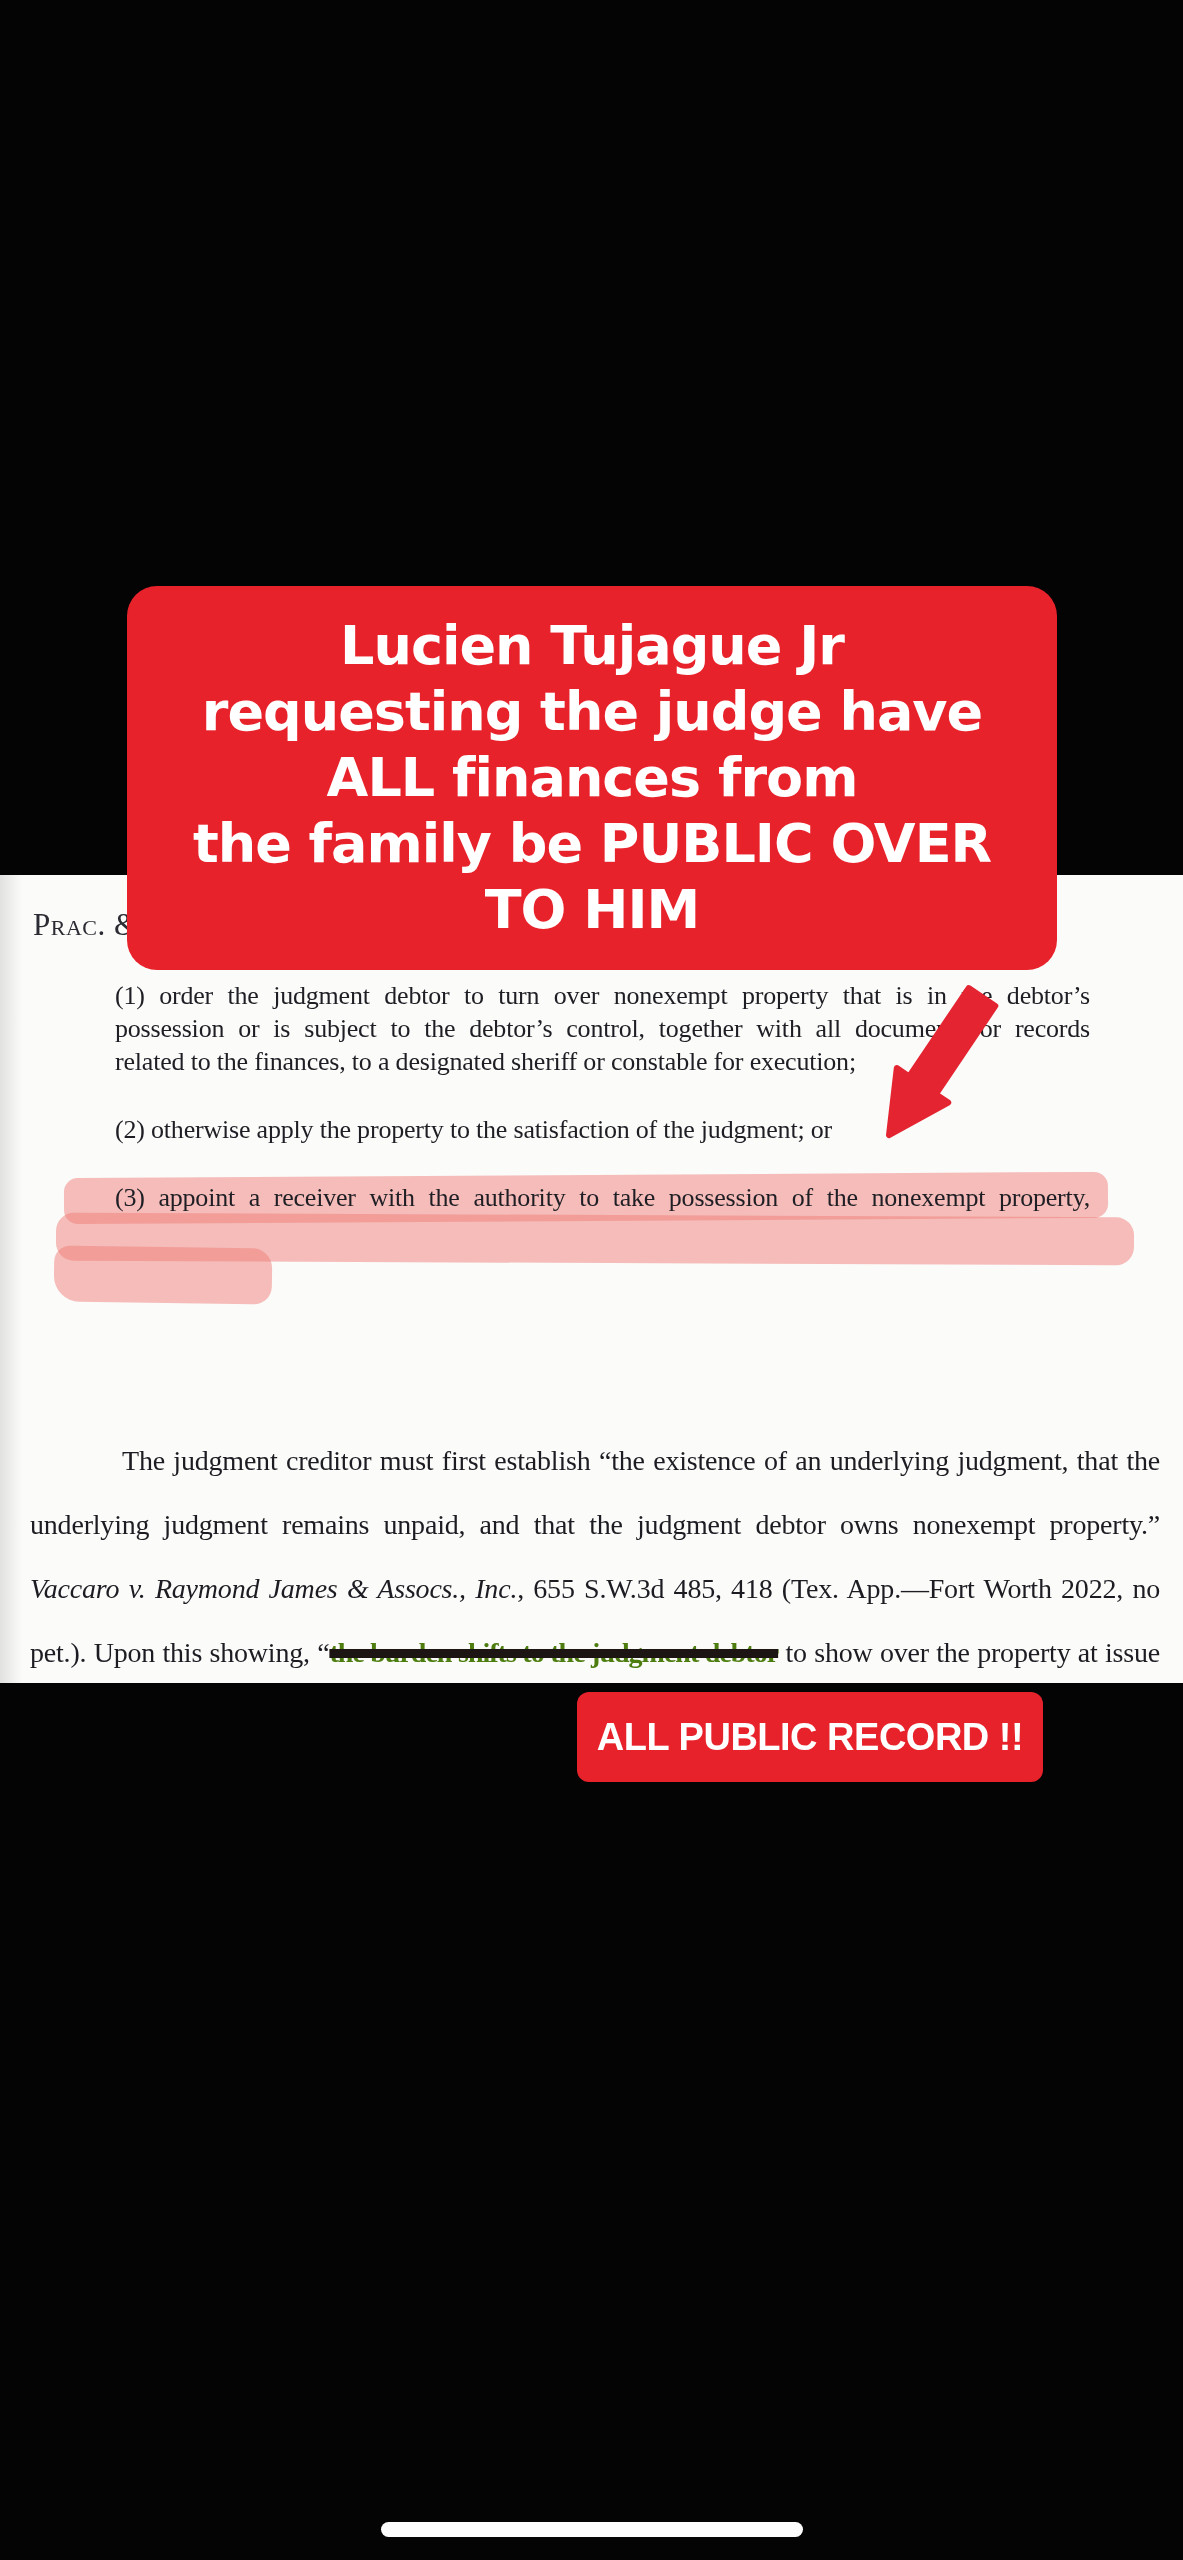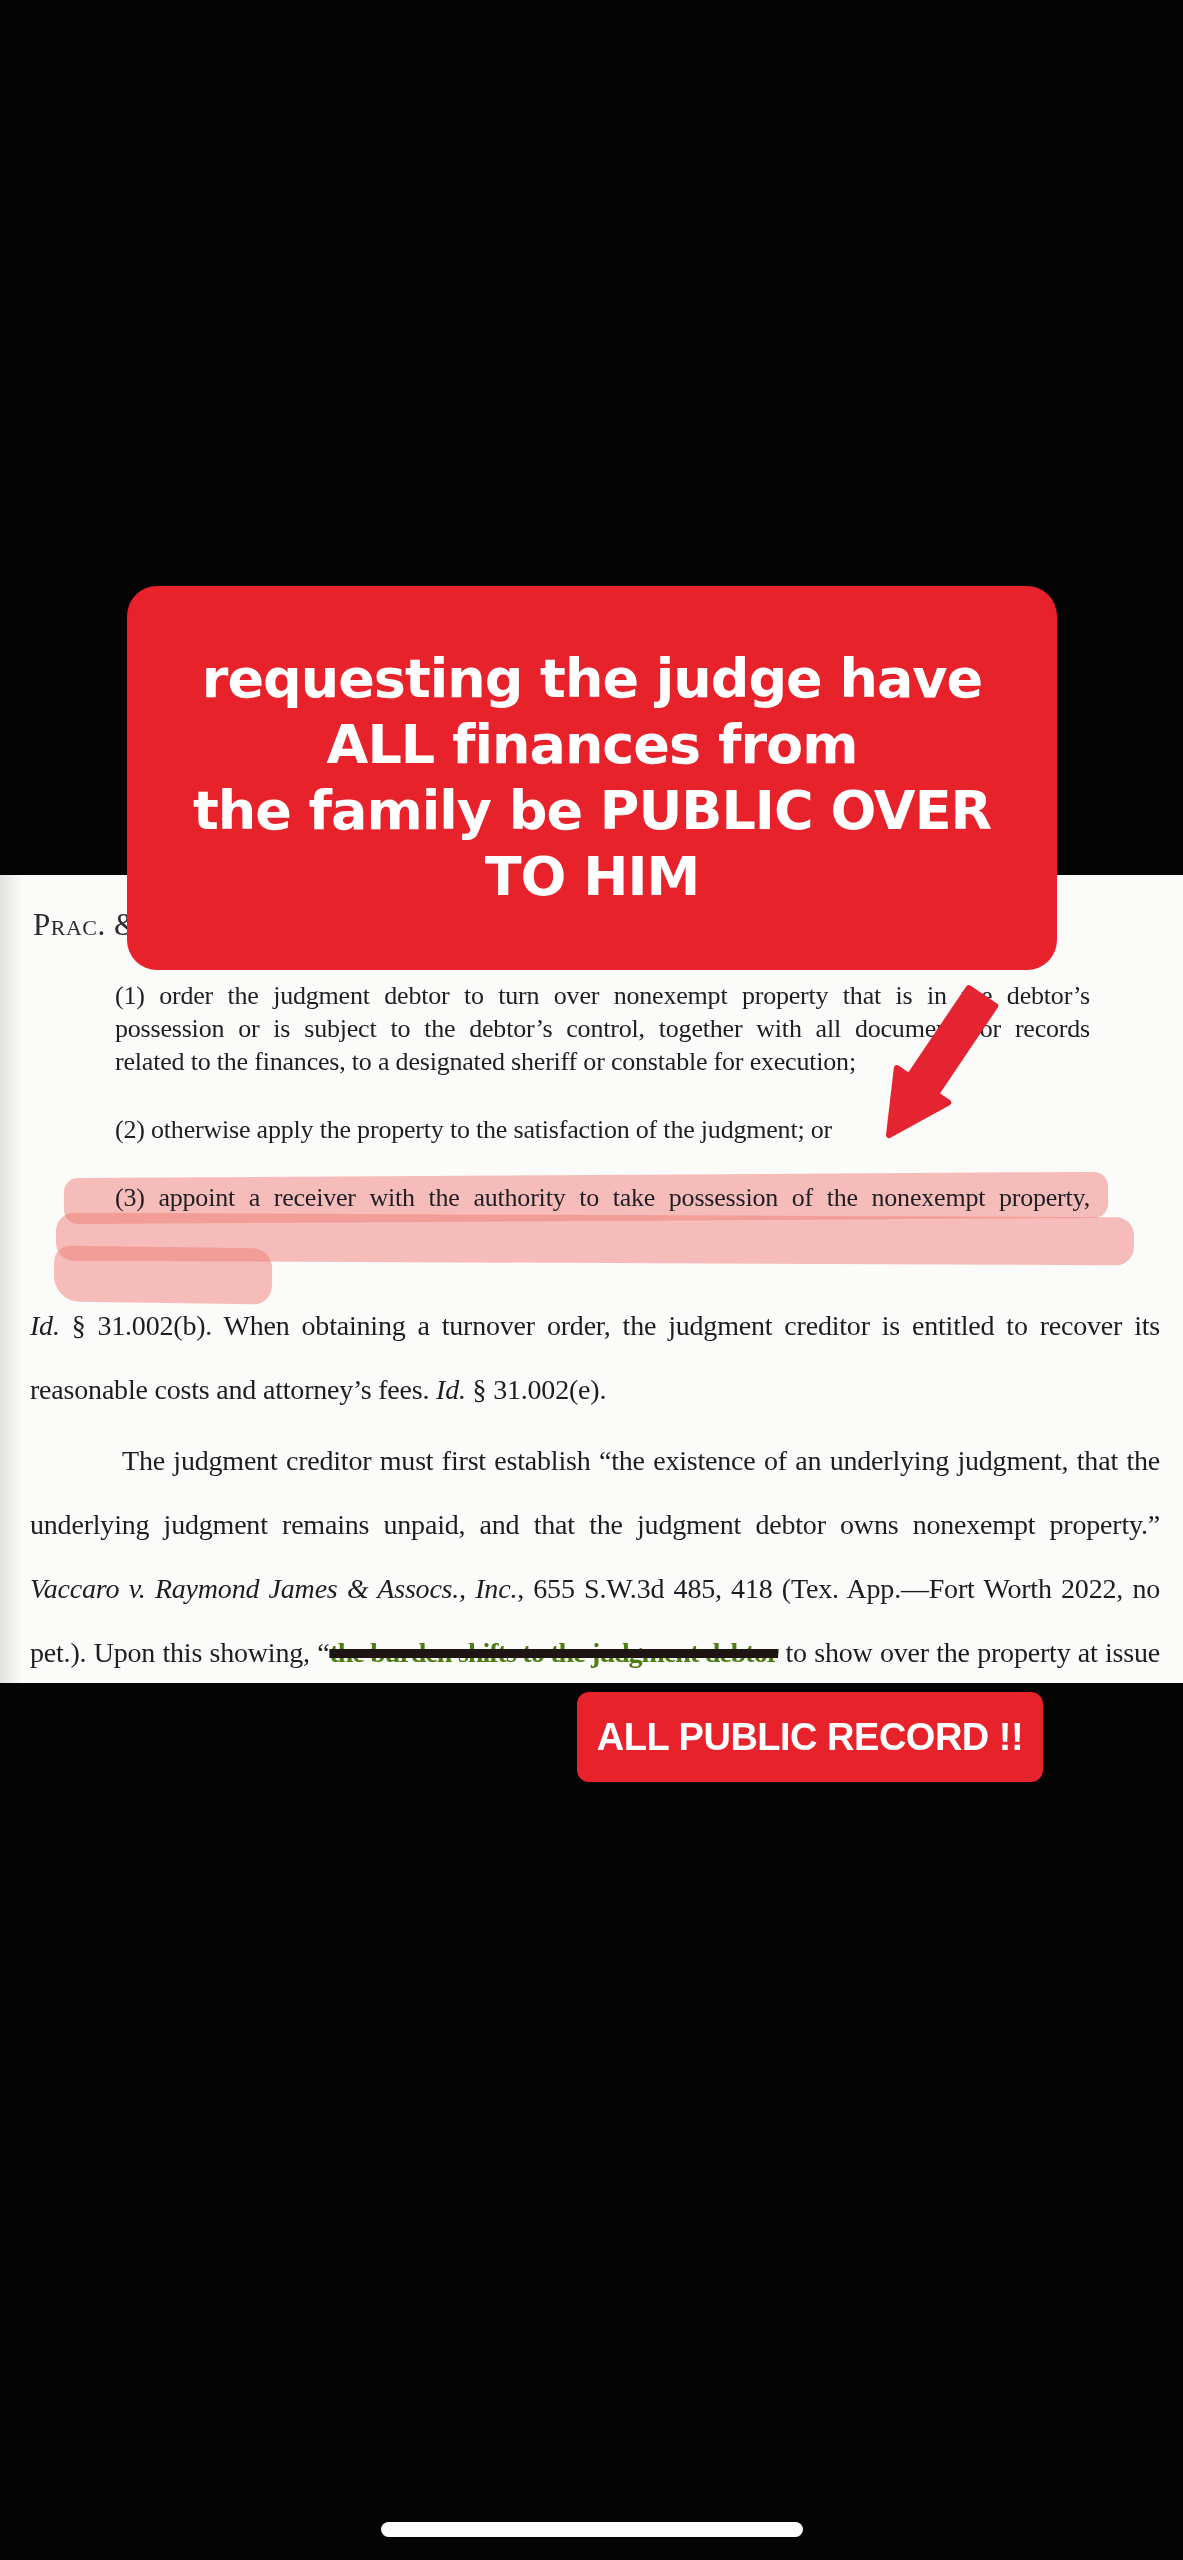--- a/index.html
+++ b/index.html
@@ -98,33 +98,30 @@
         <div class="tline just"><span>possession or is subject to the debtor’s control, together with all documents or records</span></div>
         <div class="tline last"><span>related to the finances, to a designated sheriff or constable for execution;</span></div>
       </div>
     <div class="quote q2">
         <div class="tline last"><span>(2) otherwise apply the property to the satisfaction of the judgment; or</span></div>
       </div>
     <div class="quote q3">
         <div class="tline just"><span>(3) appoint a receiver with the authority to take possession of the nonexempt property,</span></div>
       </div>
 
-    <div class="bodypara bA">
-        <div class="tline just"><span class="it">Id.</span><span> § 31.002(b). When obtaining a turnover order, the judgment creditor is entitled to recover its</span></div>
-        <div class="tline last"><span>reasonable costs and attorney’s fees. </span><span class="it">Id.</span><span> § 31.002(e).</span></div>
-      </div>
     <div class="bodypara bB">
         <div class="tline just indent"><span>The judgment creditor must first establish “the existence of an underlying judgment, that the</span></div>
         <div class="tline just"><span>underlying judgment remains unpaid, and that the judgment debtor owns nonexempt property.”</span></div>
         <div class="tline just"><span class="it">Vaccaro v. Raymond James &amp; Assocs., Inc.</span><span>, 655 S.W.3d 485, 418 (Tex. App.—Fort Worth 2022, no</span></div>
         <div class="tline just"><span>pet.). Upon this showing, “</span><span class="strike">the burden shifts to the judgment debtor</span><span> to show over the property at issue</span></div>
       </div>
   </div>
 
   <div class="callout">
+      <div class="cline">Lucien Tujague Jr</div>
       <div class="cline">requesting the judge have</div>
       <div class="cline">ALL finances from</div>
       <div class="cline">the family be PUBLIC OVER</div>
       <div class="cline">TO HIM</div>
     </div>
 
   <svg class="arrow-svg" viewBox="0 0 1183 2560">
     <polygon points="968.7,988.1 995.3,1005.9 935.8,1094.2 948.2,1102.6 889,1135 896.8,1068 909.2,1076.4" fill="#e42430" stroke="#e42430" stroke-width="6" stroke-linejoin="round"></polygon>
   </svg>
 

